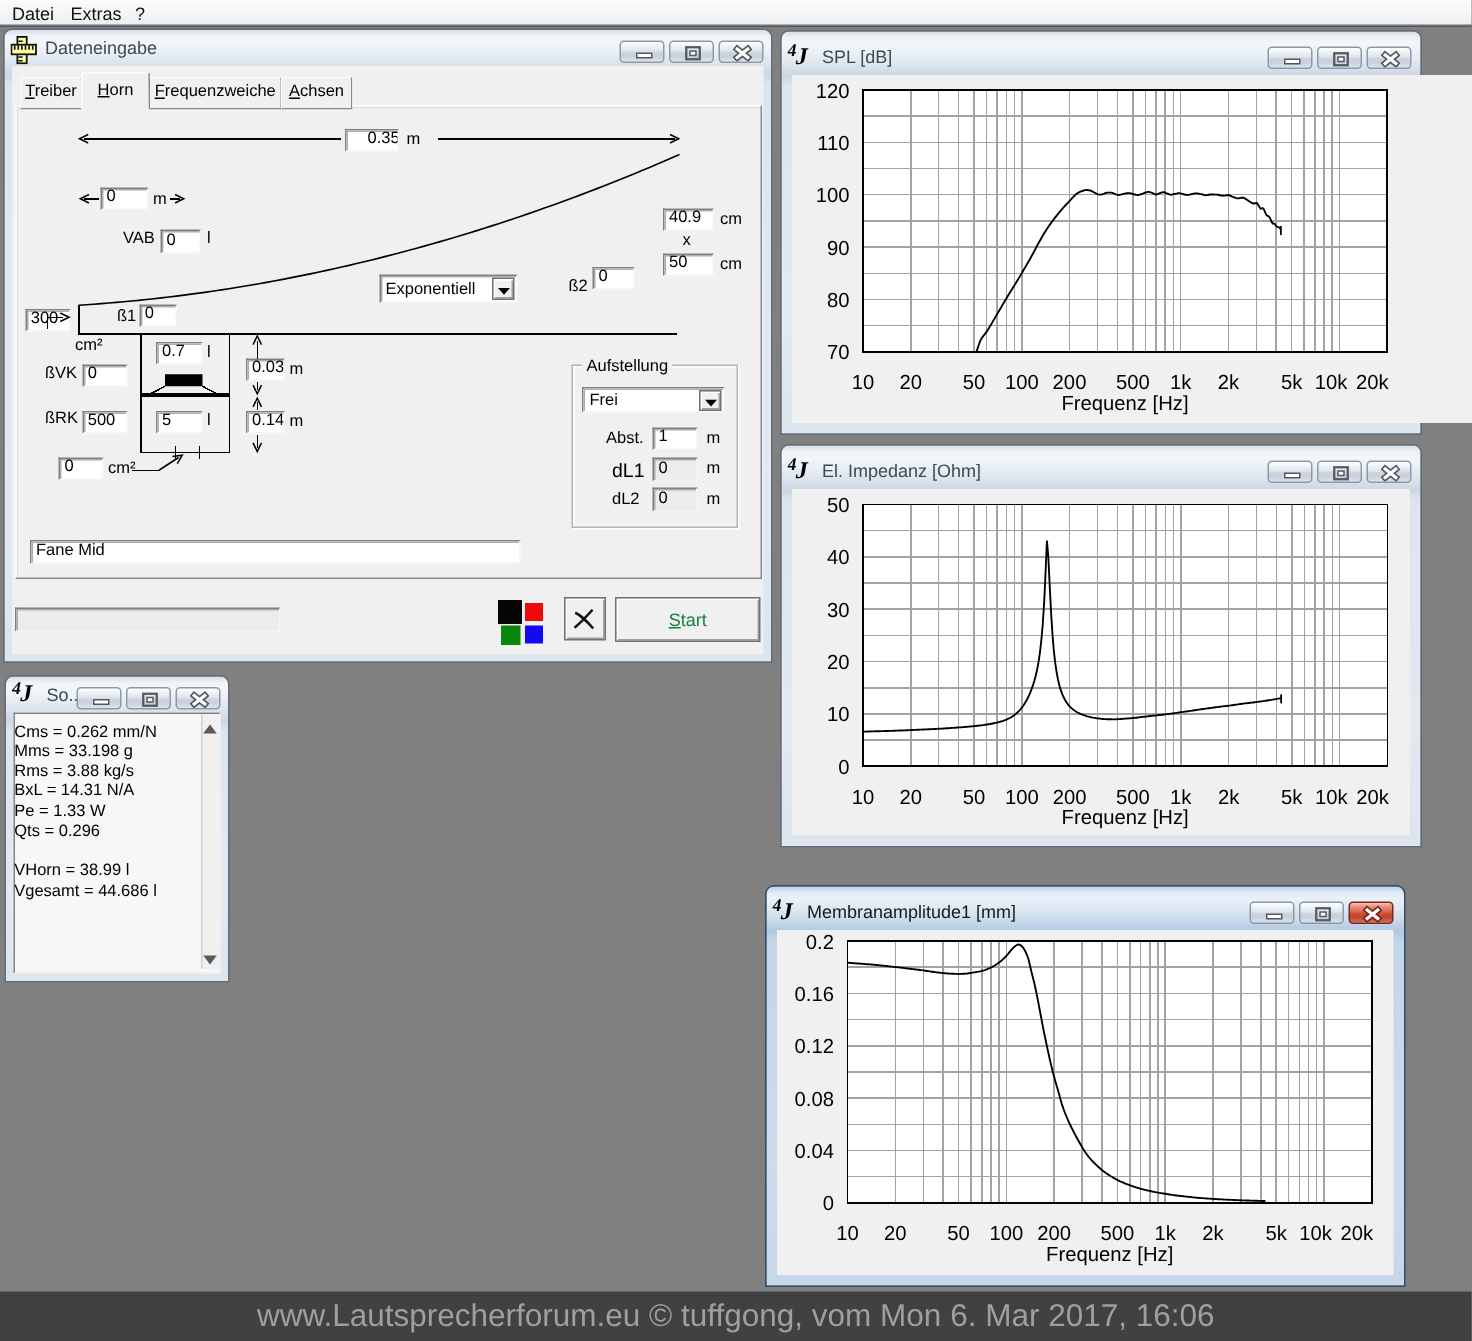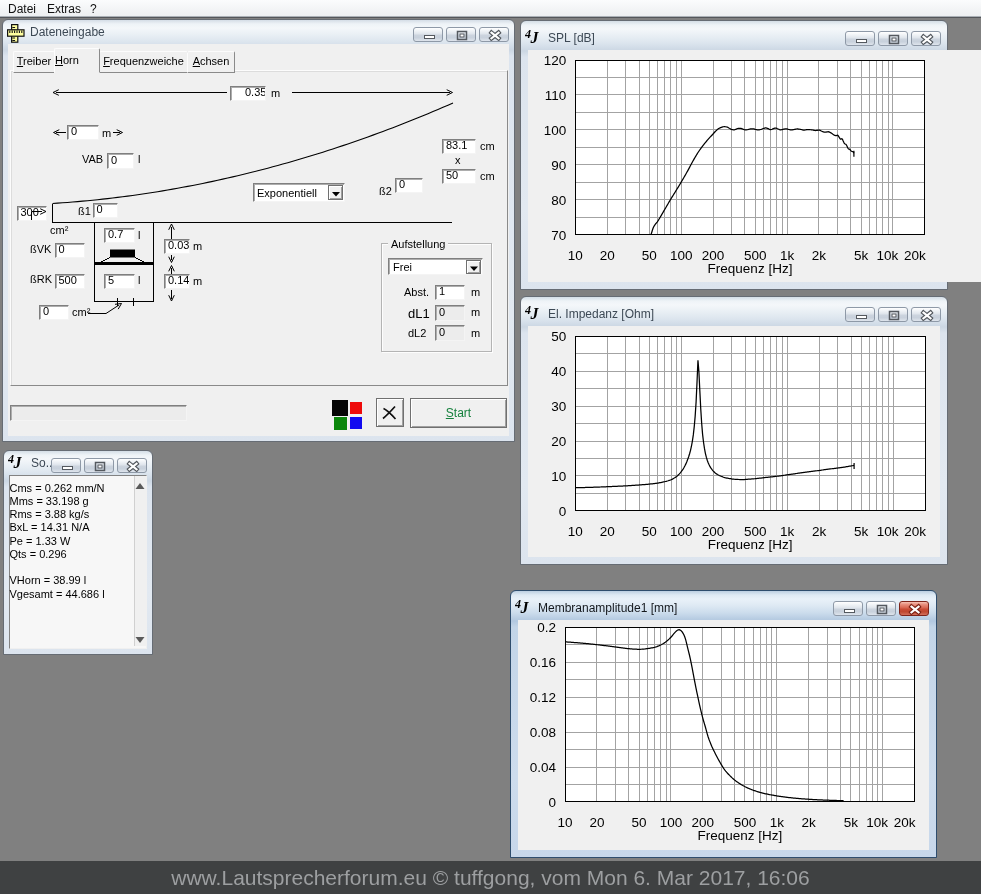--- a/index.html
+++ b/index.html
@@ -46,21 +46,21 @@
     <div style="position:absolute;left:443px;top:7px;width:30px;height:15px;background:linear-gradient(180deg,#ffffff 0%,#f2f5f8 18%,#dfe5ec 45%,#ccd4de 55%,#c8d1dc 75%,#dfe5ed 100%);border:1px solid #8e99a7;border-radius:3px;box-sizing:border-box;overflow:hidden"><svg width="30" height="15">
         <rect x="10.5" y="3.5" width="9" height="8" fill="none" stroke="#54595f" stroke-width="1.5"></rect>
         <rect x="13" y="6" width="4" height="3" fill="#fff" stroke="#54595f" stroke-width="1"></rect>
       </svg></div>
     <div style="position:absolute;left:410px;top:7px;width:30px;height:15px;background:linear-gradient(180deg,#ffffff 0%,#f2f5f8 18%,#dfe5ec 45%,#ccd4de 55%,#c8d1dc 75%,#dfe5ed 100%);border:1px solid #8e99a7;border-radius:3px;box-sizing:border-box;overflow:hidden"><svg width="30" height="15">
         <rect x="10.5" y="7.5" width="10" height="3" fill="#fff" stroke="#54595f" stroke-width="1"></rect>
       </svg></div>
     <div class="client" style="left:5px;top:24px;width:501px;height:392px">
 <div style="position:absolute;left:2px;top:26px;width:496px;height:314px;background:#f0f0f0;border:1px solid;border-color:#fcfcfc #8a8a8a #8a8a8a #fcfcfc;box-shadow:inset 1px 1px 0 #dcdcdc"></div>
       <div style="position:absolute;left:5px;top:7px;width:40px;height:20px;background:#f0f0f0;border:1px solid;border-color:#fcfcfc #8a8a8a #8a8a8a #fcfcfc;border-radius:2px 2px 0 0;z-index:2;text-align:center;font-size:11px;line-height:19px"><u>T</u>reiber</div>
-      <div style="position:absolute;left:46px;top:4px;width:44px;height:23px;background:#f0f0f0;border:1px solid;border-color:#fcfcfc #8a8a8a #f0f0f0 #fcfcfc;border-radius:2px 2px 0 0;z-index:3;text-align:left;font-size:11px;line-height:22px"><u>H</u>orn</div>
+      <div style="position:absolute;left:46px;top:4px;width:44px;height:23px;background:#f0f0f0;border:1px solid;border-color:#fcfcfc #8a8a8a #f0f0f0 #fcfcfc;border-radius:2px 2px 0 0;z-index:3;text-align:center;font-size:11px;line-height:22px"><u>H</u>orn</div>
       <div style="position:absolute;left:91px;top:7px;width:87px;height:20px;background:#f0f0f0;border:1px solid;border-color:#fcfcfc #8a8a8a #8a8a8a #fcfcfc;border-radius:2px 2px 0 0;z-index:2;text-align:center;font-size:11px;line-height:19px"><u>F</u>requenzweiche</div>
       <div style="position:absolute;left:179px;top:7px;width:46px;height:20px;background:#f0f0f0;border:1px solid;border-color:#fcfcfc #8a8a8a #8a8a8a #fcfcfc;border-radius:2px 2px 0 0;z-index:2;text-align:center;font-size:11px;line-height:19px"><u>A</u>chsen</div>
       <svg style="position:absolute;left:2px;top:28px;z-index:4" width="496" height="312">
         <line x1="46" y1="20.5" x2="217" y2="20.5" stroke="#000" stroke-width="1" shape-rendering="crispEdges"></line>
         <line x1="282" y1="20.5" x2="440" y2="20.5" stroke="#000" stroke-width="1" shape-rendering="crispEdges"></line>
         <g transform="translate(43,20.5)">
           <path d="M5.8,-2.8 L0.0,0.0 L5.8,2.8" fill="none" stroke="#000" stroke-width="1"></path>
         </g>
         <g transform="translate(442.5,20.5)">
           <path d="M-5.8,2.8 L0.0,0.0 L-5.8,-2.8" fill="none" stroke="#000" stroke-width="1"></path>
@@ -137,41 +137,42 @@
       <div class="lb" style="left:185px;top:196px;font-size:11px;color:#000">m</div>
       <div class="tb" style="left:156px;top:230px;width:26px;height:15px;background:#fff;padding-left:3px;font-size:11px;line-height:11px">0.14</div>
       <div class="lb" style="left:185px;top:231px;font-size:11px;color:#000">m</div>
       <div class="tb" style="left:245px;top:139px;width:92px;height:19px;background:#fff;padding-left:3px;font-size:11px;line-height:15px"></div>
       <div class="lb" style="left:249px;top:143px;font-size:11px;color:#000">Exponentiell</div>
       <div class="btn" style="left:320px;top:141px;width:15px;height:15px"><svg width="15" height="15">
           <path d="M3,6 L11,6 L7,10.5 Z" fill="#000"></path>
         </svg></div>
       <div class="lb" style="left:371px;top:141px;font-size:11px;color:#000">ß2</div>
       <div class="tb" style="left:387px;top:134px;width:28px;height:15px;background:#fff;padding-left:3px;font-size:11px;line-height:11px">0</div>
-      <div class="tb" style="left:434px;top:95px;width:34px;height:15px;background:#fff;padding-left:3px;font-size:11px;line-height:11px">83.1</div>
+      <div class="tb" style="left:434px;top:95px;width:34px;height:15px;background:#fff;padding-left:3px;font-size:11px;line-height:11px">40.9</div>
       <div class="lb" style="left:472px;top:96px;font-size:11px;color:#000">cm</div>
       <div class="lb" style="left:447px;top:110px;font-size:11px;color:#000">x</div>
       <div class="tb" style="left:434px;top:125px;width:34px;height:15px;background:#fff;padding-left:3px;font-size:11px;line-height:11px">50</div>
       <div class="lb" style="left:472px;top:126px;font-size:11px;color:#000">cm</div>
       <div class="gb" style="left:373px;top:199px;width:109px;height:107px"></div>
       <div class="lb" style="left:380px;top:194px;font-size:11px;background:#f0f0f0;padding:0 3px">Aufstellung</div>
       <div class="tb" style="left:380px;top:213.5px;width:95px;height:17.5px;background:#fff;padding-left:3px;font-size:11px;line-height:13.5px"></div>
       <div class="lb" style="left:385px;top:217px;font-size:11px;color:#000">Frei</div>
       <div class="btn" style="left:458px;top:215.5px;width:15px;height:14px"><svg width="15" height="14">
           <path d="M3,5.5 L11,5.5 L7,10 Z" fill="#000"></path>
         </svg></div>
       <div class="lb" style="left:396px;top:241.5px;font-size:11px;color:#000">Abst.</div>
       <div class="tb" style="left:427px;top:240.5px;width:30px;height:15.5px;background:#fff;padding-left:3px;font-size:11px;line-height:11.5px">1</div>
       <div class="lb" style="left:463px;top:241.5px;font-size:11px;color:#000">m</div>
       <div class="lb" style="left:400px;top:262px;font-size:13px;color:#000">dL1</div>
       <div class="tb" style="left:427px;top:260.5px;width:30px;height:16.0px;background:#ececec;padding-left:3px;font-size:11px;line-height:12.0px">0</div>
       <div class="lb" style="left:463px;top:262px;font-size:11px;color:#000">m</div>
       <div class="lb" style="left:400px;top:282.5px;font-size:11px;color:#000">dL2</div>
       <div class="tb" style="left:427px;top:281px;width:30px;height:16px;background:#ececec;padding-left:3px;font-size:11px;line-height:12px">0</div>
       <div class="lb" style="left:463px;top:282.5px;font-size:11px;color:#000">m</div>
+      <div class="tb" style="left:12px;top:316px;width:327px;height:16px;background:#fff;padding-left:3px;font-size:11px;line-height:12px">Fane Mid</div>
       <div class="tb" style="left:1.5px;top:361px;width:177.0px;height:16px;background:#ececec"></div>
       <div style="position:absolute;left:323.5px;top:355.5px;width:16px;height:16px;background:#050505"></div>
       <div style="position:absolute;left:342px;top:358px;width:11.5px;height:12px;background:#ee0a0a"></div>
       <div style="position:absolute;left:326px;top:373px;width:13px;height:12.5px;background:#0a860a"></div>
       <div style="position:absolute;left:342px;top:372.5px;width:11.5px;height:12.5px;background:#120af0"></div>
       <div class="btn" style="left:368px;top:354px;width:28px;height:29px"><svg width="26" height="27">
           <g stroke="#111" stroke-width="1.7">
             <path d="M6.5,9.5 C10,11 15,16 18.5,20"></path>
             <path d="M18,7.5 C14,12 9,17 6,19.5"></path>
           </g>

